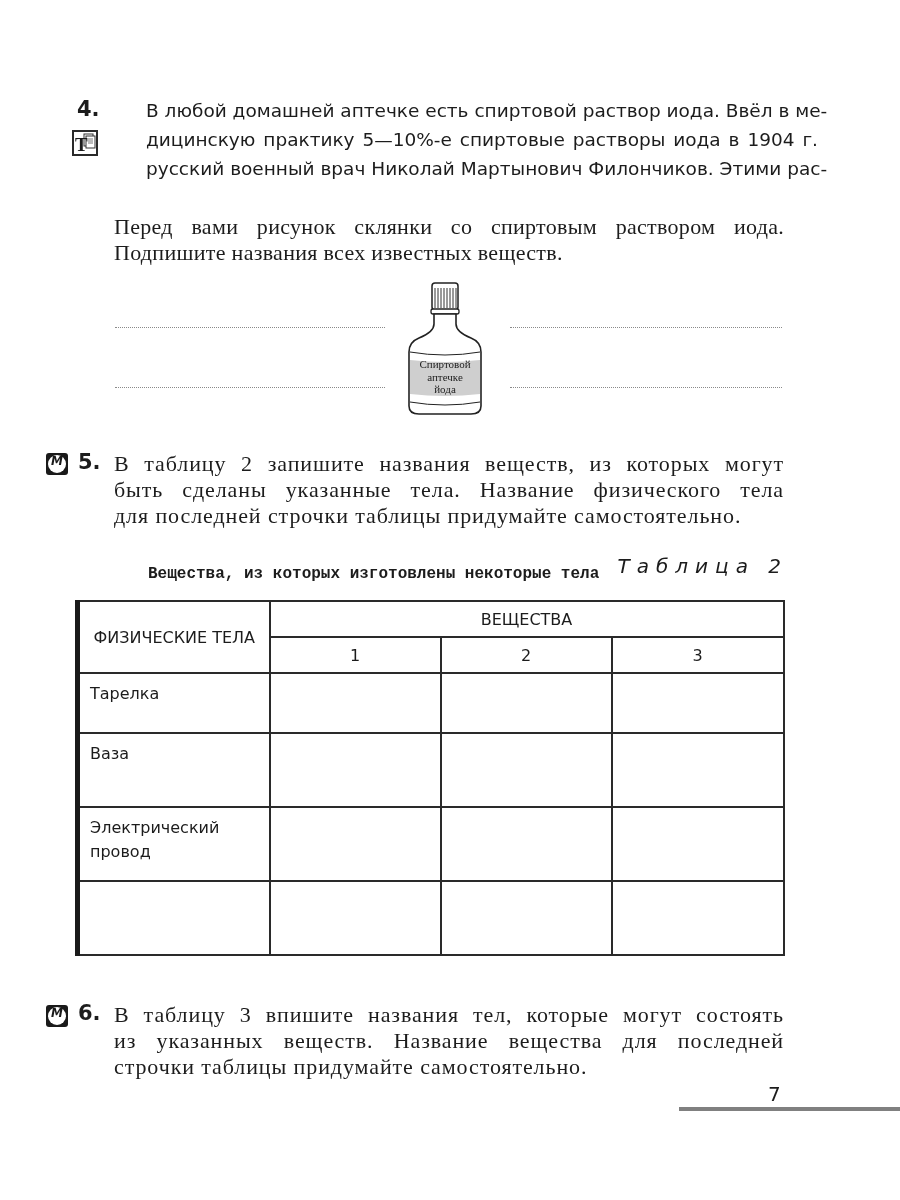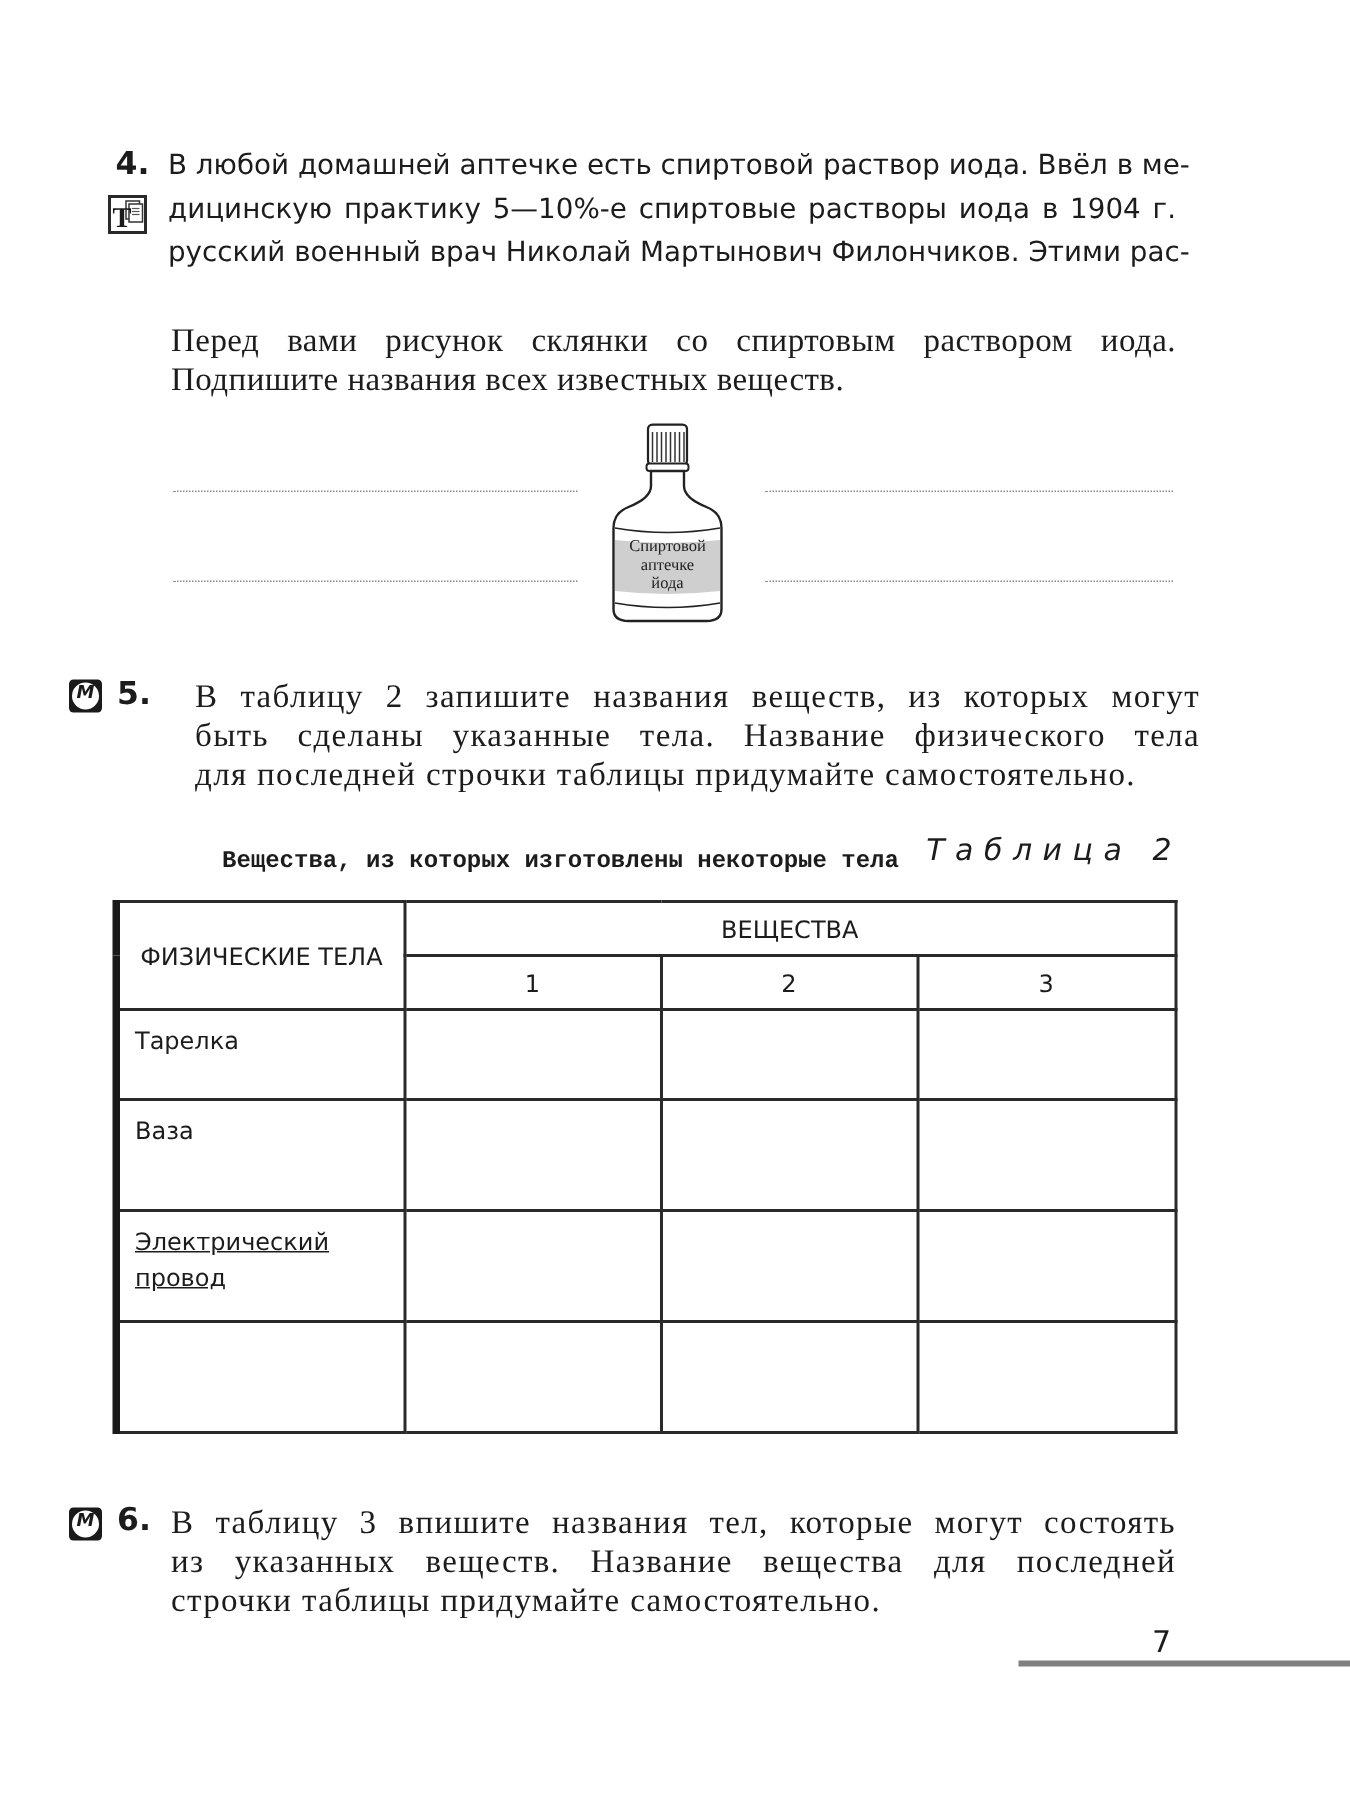--- a/index.html
+++ b/index.html
@@ -1,21 +1,21 @@
 <!DOCTYPE html>
 <html><head>
 <meta charset="utf-8">
 <style>
   html, body { margin: 0; padding: 0; background: #ffffff; }
   body { width: 900px; height: 1200px; position: relative; overflow: hidden; color: #1c1c1c; }
   .abs { position: absolute; }
   .serif { font-family: "Liberation Serif", "DejaVu Serif", serif; }
 
   .task-num { font-family: "DejaVu Sans", sans-serif; font-weight: bold; font-size: 21px; }
-  .task-text-sans { font-family: "DejaVu Sans", sans-serif; font-size: 18.5px; line-height: 29px; text-align: justify; text-align-last: left; }
+  .task-text-sans { font-family: "DejaVu Sans", sans-serif; font-size: 18.5px; line-height: 29px; text-align: justify; text-align-last: left; margin-left: 34px; }
   .task-text-serif { font-family: "Liberation Serif", serif; font-size: 22px; line-height: 26px; text-align: justify; letter-spacing: 0.9px; }
   .line { display: block; white-space: nowrap; text-align-last: justify; }
   .line.last { text-align-last: left; }
 
   .t-icon { width: 26px; height: 26px; border: 2px solid #2a2a2a; box-sizing: border-box; background: #fff; }
   .m-icon { width: 22px; height: 22px; background: #1a1a1a; border-radius: 3px; }
   .m-icon .circ { position: absolute; left: 2px; top: 2px; width: 18px; height: 18px; border-radius: 50%; background: #fff; }
   .m-icon .letter { position: absolute; left: 0; top: 1px; width: 22px; text-align: center; font-family: "DejaVu Sans", sans-serif; font-style: italic; font-weight: bold; font-size: 12px; color: #1a1a1a; }
 
   .dotline { height: 0; border-top: 1.5px dotted #8a8a8a; }
@@ -91,21 +91,21 @@
     <div>аптечке</div>
     <div>йода</div>
   </div>
 </div>
 
 <div class="abs m-icon" style="left:46px; top:453px;">
   <div class="circ"></div>
   <div class="letter">M</div>
 </div>
 <div class="abs task-num" style="left:78px; top:450px;">5.</div>
-<div class="abs task-text-serif" style="left:130px; top:451px; width:670px;">
+<div class="abs task-text-serif" style="left:114px; top:451px; width:670px;">
   <span class="line">В таблицу 2 запишите названия веществ, из которых могут</span>
   <span class="line">быть сделаны указанные тела. Название физического тела</span>
   <span class="line last">для последней строчки таблицы придумайте самостоятельно.</span>
 </div>
 
 <div class="abs table-caption" style="right:112px; top:535px;margin-top:19px;">Таблица 2</div>
 <div class="abs table-title" style="left:148px; top:565px;">Вещества, из которых изготовлены некоторые тела</div>
 
 <table class="grid">
   <colgroup>
@@ -129,21 +129,21 @@
     <td></td>
     <td></td>
     <td></td>
   </tr>
   <tr style="height:74px;">
     <td class="first body-label">Ваза</td>
     <td></td>
     <td></td>
     <td></td>
   </tr>
-  <tr style="height:74px;text-decoration:underline;">
+  <tr style="height:74px;">
     <td class="first body-label">
       <div>Электрический</div>
       <div>провод</div>
     </td>
     <td></td>
     <td></td>
     <td></td>
   </tr>
   <tr style="height:74px;">
     <td class="first body-label"></td>

